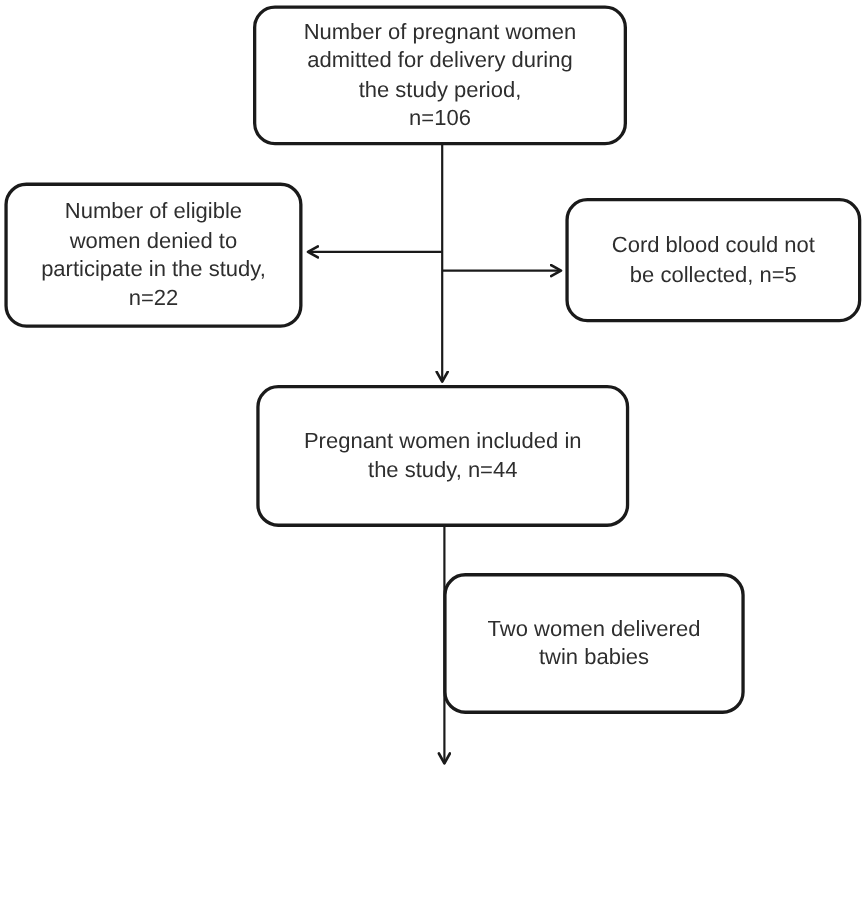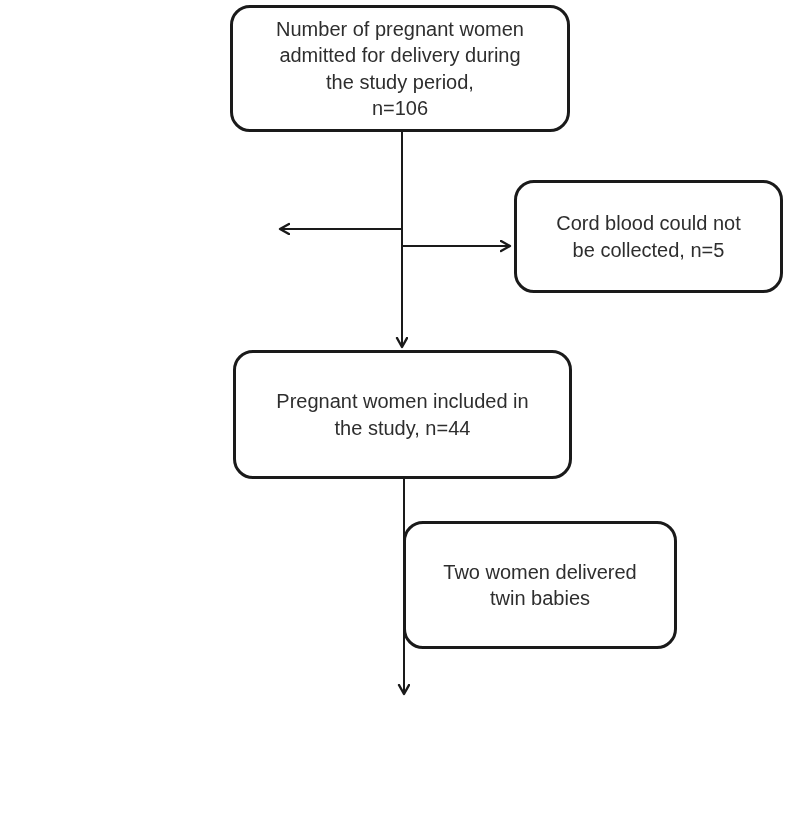--- a/index.html
+++ b/index.html
@@ -67,20 +67,26 @@
     <line x1="404" y1="479" x2="404" y2="694" stroke="#1a1a1a" stroke-width="2" marker-end="url(#arrowhead)"></line>
   </svg>
 
   <div class="node" id="node-admitted">
     <span>Number of pregnant women
 admitted for delivery during
 the study period,
 n=106</span>
   </div>
 
+  <div class="node" id="node-denied">
+    <span>Number of eligible
+women denied to
+participate in the study,
+n=22</span>
+  </div>
 
   <div class="node" id="node-cordblood">
     <span>Cord blood could not
 be collected, n=5</span>
   </div>
 
   <div class="node" id="node-included">
     <span>Pregnant women included in
 the study, n=44</span>
   </div>

